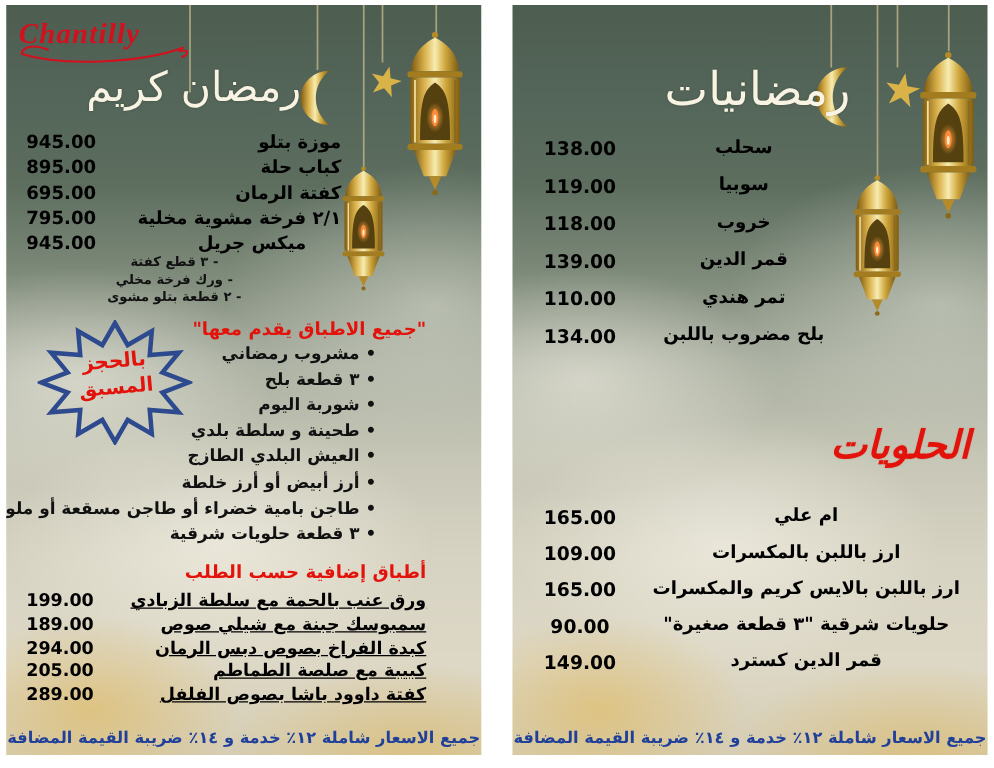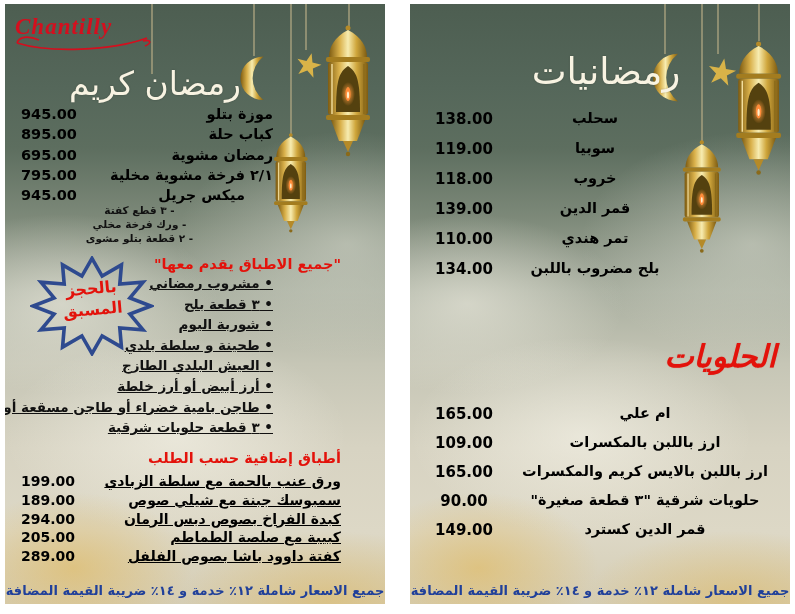--- a/index.html
+++ b/index.html
@@ -20,36 +20,36 @@
   .panel.left{left:5px}
   .panel.right{left:410px}
   .deco{position:absolute;top:0;left:0;pointer-events:none}
 
   .logo{position:absolute;top:13px;left:10px;width:140px;color:#d40f1e;
         font:italic bold 23px "Liberation Serif",serif;letter-spacing:1px;line-height:20px;}
   .logo svg{display:block;margin-top:-2px}
 
   .panel-title{position:absolute;color:#f8f3e2;direction:rtl;text-align:center;white-space:nowrap;
         text-shadow:0 0 2px rgba(0,0,0,0.25);}
-  .lp-title{top:60px;left:40px;width:220px;font-size:33px;}
+  .lp-title{top:46px;left:40px;width:220px;font-size:33px;}
   .rp-title{top:46px;left:76px;width:240px;font-size:37px;}
   .lrow{position:relative;height:20.3px;}
   .lrow .p{position:absolute;left:16px;top:1px;font:bold 14.5px "DejaVu Sans",sans-serif;}
   .lrow .n{position:absolute;right:112px;top:1px;direction:rtl;white-space:nowrap;
            font:bold 14.5px "DejaVu Sans",sans-serif;}
   .lrow .n.ind{right:140px;}
   .lp-main{position:absolute;top:101px;left:0;right:0;}
   .lp-sub{position:absolute;top:199px;left:0;right:0;}
   .subitem{direction:rtl;text-align:center;padding-right:111px;font:bold 10.5px "DejaVu Sans",sans-serif;
            line-height:14px;color:#111;white-space:nowrap;}
   .redhead{direction:rtl;text-align:right;color:#e3120b;font:bold 14.5px "DejaVu Sans",sans-serif;white-space:nowrap;}
   .lp-served-head{position:absolute;top:252px;left:0;right:0;padding-right:44px;}
   .lp-bullets{position:absolute;top:269px;left:0;right:0;}
-  .bullet{direction:rtl;text-align:right;padding-right:112px;font:bold 13.5px "DejaVu Sans",sans-serif;
-          line-height:20.6px;color:#111;white-space:nowrap;text-decoration:underline;}
+  .bullet{direction:rtl;text-align:right;padding-right:84px;font:bold 13.5px "DejaVu Sans",sans-serif;
+          line-height:20.6px;color:#111;white-space:nowrap;}
   .bullet::before{content:"• ";}
   .lp-extras-head{position:absolute;top:446px;left:0;right:0;padding-right:44px;}
   .lp-extras{position:absolute;top:469px;left:0;right:0;}
   .erow{position:relative;height:18.8px;padding-left:24px;}
   .erow .p{position:absolute;left:16px;top:0;font:bold 14px "DejaVu Sans",sans-serif;}
   .erow .n{position:absolute;right:44px;top:0;direction:rtl;white-space:nowrap;
            font:bold 14px "DejaVu Sans",sans-serif;text-decoration:underline;}
   .footer{position:absolute;top:579px;left:0;right:0;text-align:center;direction:rtl;
           color:#20409a;font:bold 13px "DejaVu Sans",sans-serif;white-space:nowrap;}
 
@@ -136,21 +136,21 @@
     <div class="lrow">
       <span class="p">945.00</span>
       <span class="n">موزة بتلو</span>
     </div>
     <div class="lrow">
       <span class="p">895.00</span>
       <span class="n">كباب حلة</span>
     </div>
     <div class="lrow">
       <span class="p">695.00</span>
-      <span class="n">رمضان مشوية</span>
+      <span class="n">كفتة الرمان</span>
     </div>
     <div class="lrow">
       <span class="p">795.00</span>
       <span class="n">٢/١ فرخة مشوية مخلية</span>
     </div>
     <div class="lrow">
       <span class="p">945.00</span>
       <span class="n ind">ميكس جريل</span>
     </div>
   </div>

